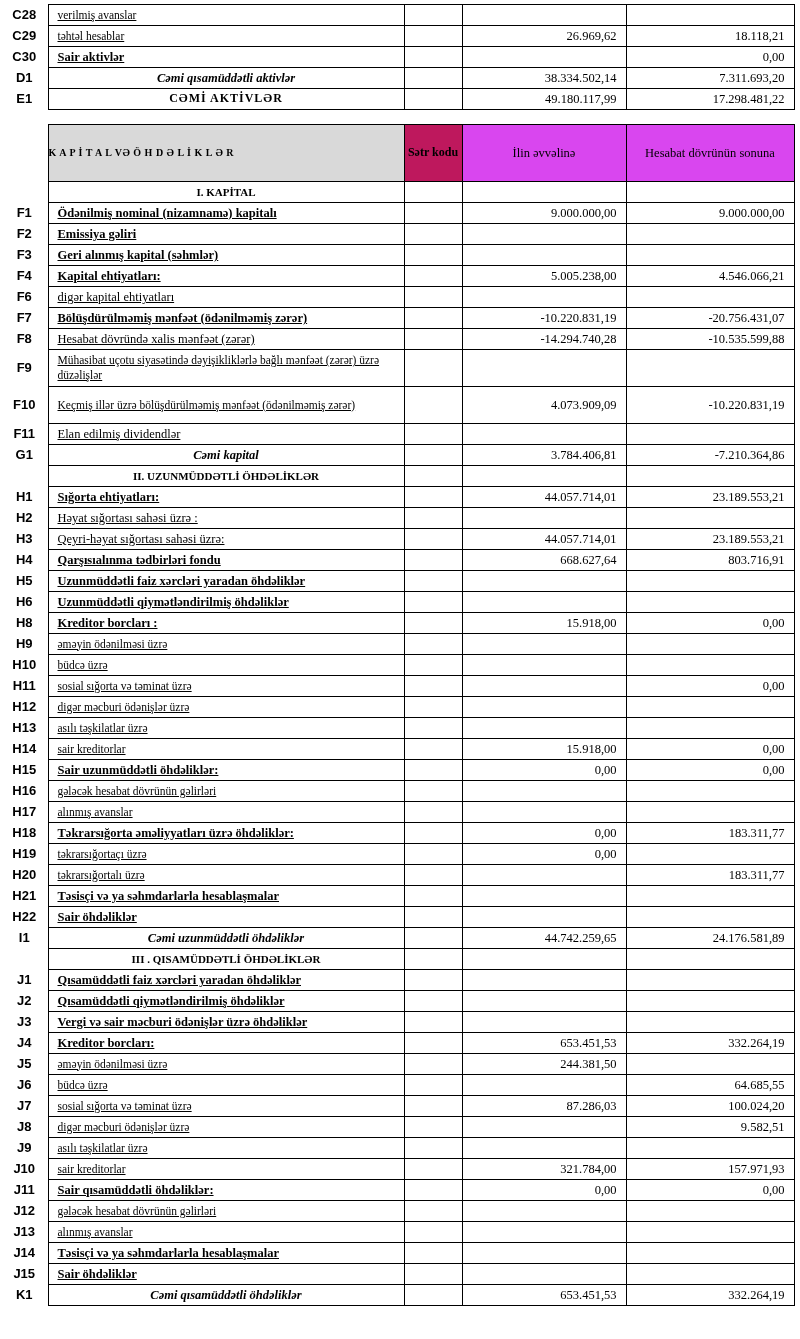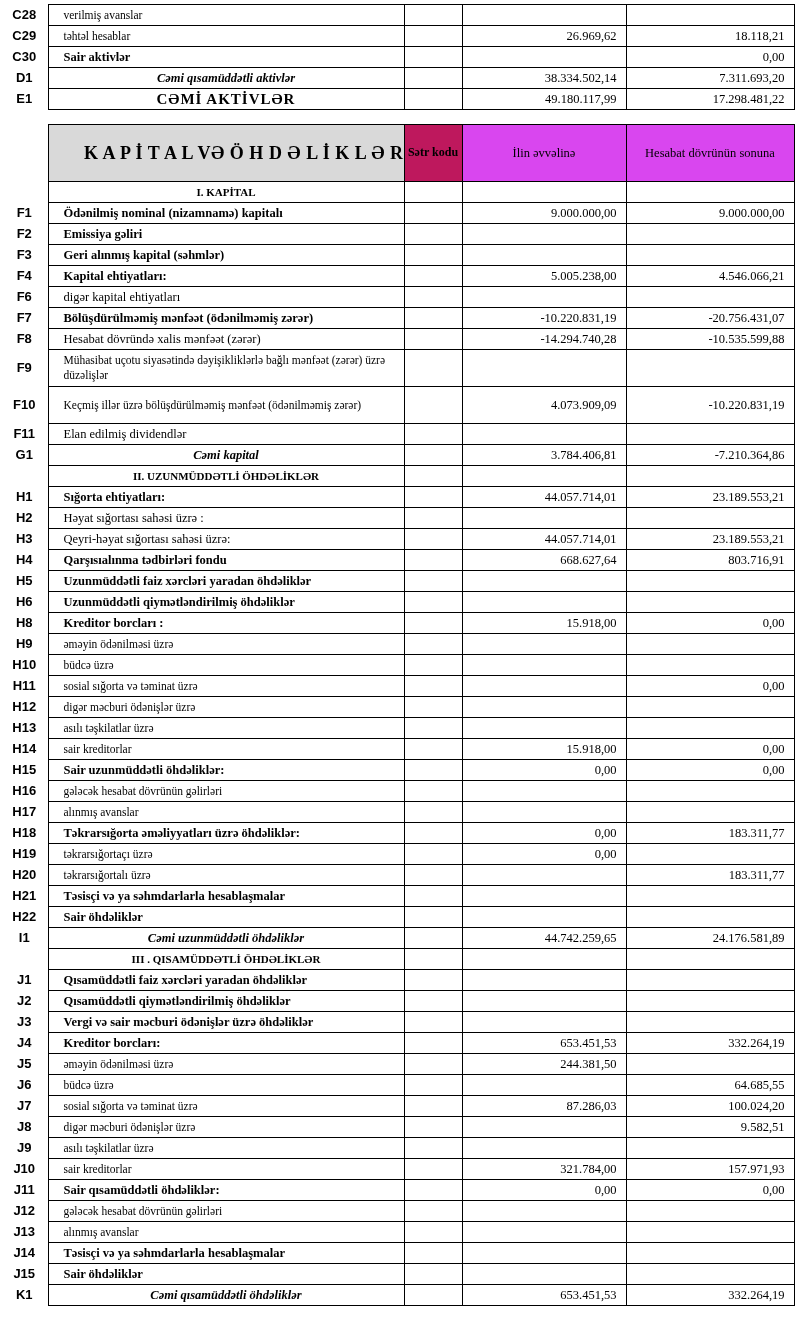--- a/index.html
+++ b/index.html
@@ -45,22 +45,23 @@
     font-size: 13px;
     font-weight: 700;
     border: none;
     padding-right: 3px;
   }
   
   td.b {
     border: 1px solid #000000;
   }
   td.name {
-    padding-left: 15px;
+    padding-left: 9px;
     padding-right: 3px;
+    text-decoration: underline;
   }
   td.num {
     text-align: right;
     padding-right: 9px;
     font-size: 12.5px;
   }
   td.rowcode {
     border-left: 1px solid #000;
     border-right: 1px solid #000;
     border-top: 1px solid #000;
@@ -71,23 +72,23 @@
   .ind2 { padding-left: 40px; }
   .sml { font-size: 11.5px; }
 
   
   tr.spacer td { height: 9px; border: none; }
 
   
   td.hdr {
     border: 1px solid #000;
     background: #d9d9d9;
-    text-align: right;
+    text-align: left;
     font-weight: 700;
-    font-size: 18px;
+    font-size: 10px;
     height: 56px;
     letter-spacing: 0.5px;
   }
   td.hdr-plain {
     border: 1px solid #000;
     background: #d946ef;
     text-align: center;
     font-size: 12.5px;
     height: 56px;
   }
@@ -111,21 +112,21 @@
     border: 1px solid #000;
     text-align: center;
     font-weight: 700;
     font-style: italic;
     font-size: 12.5px;
   }
   td.grand {
     border: 1px solid #000;
     text-align: center;
     font-weight: 700;
-    font-size: 15px;
+    font-size: 12px;
     letter-spacing: 1px;
   }
   td.tall { height: 36px; }
   .two-line { line-height: 1.28; }
 </style>
 </head>
 <body>
 
 <div class="sheet">
 

